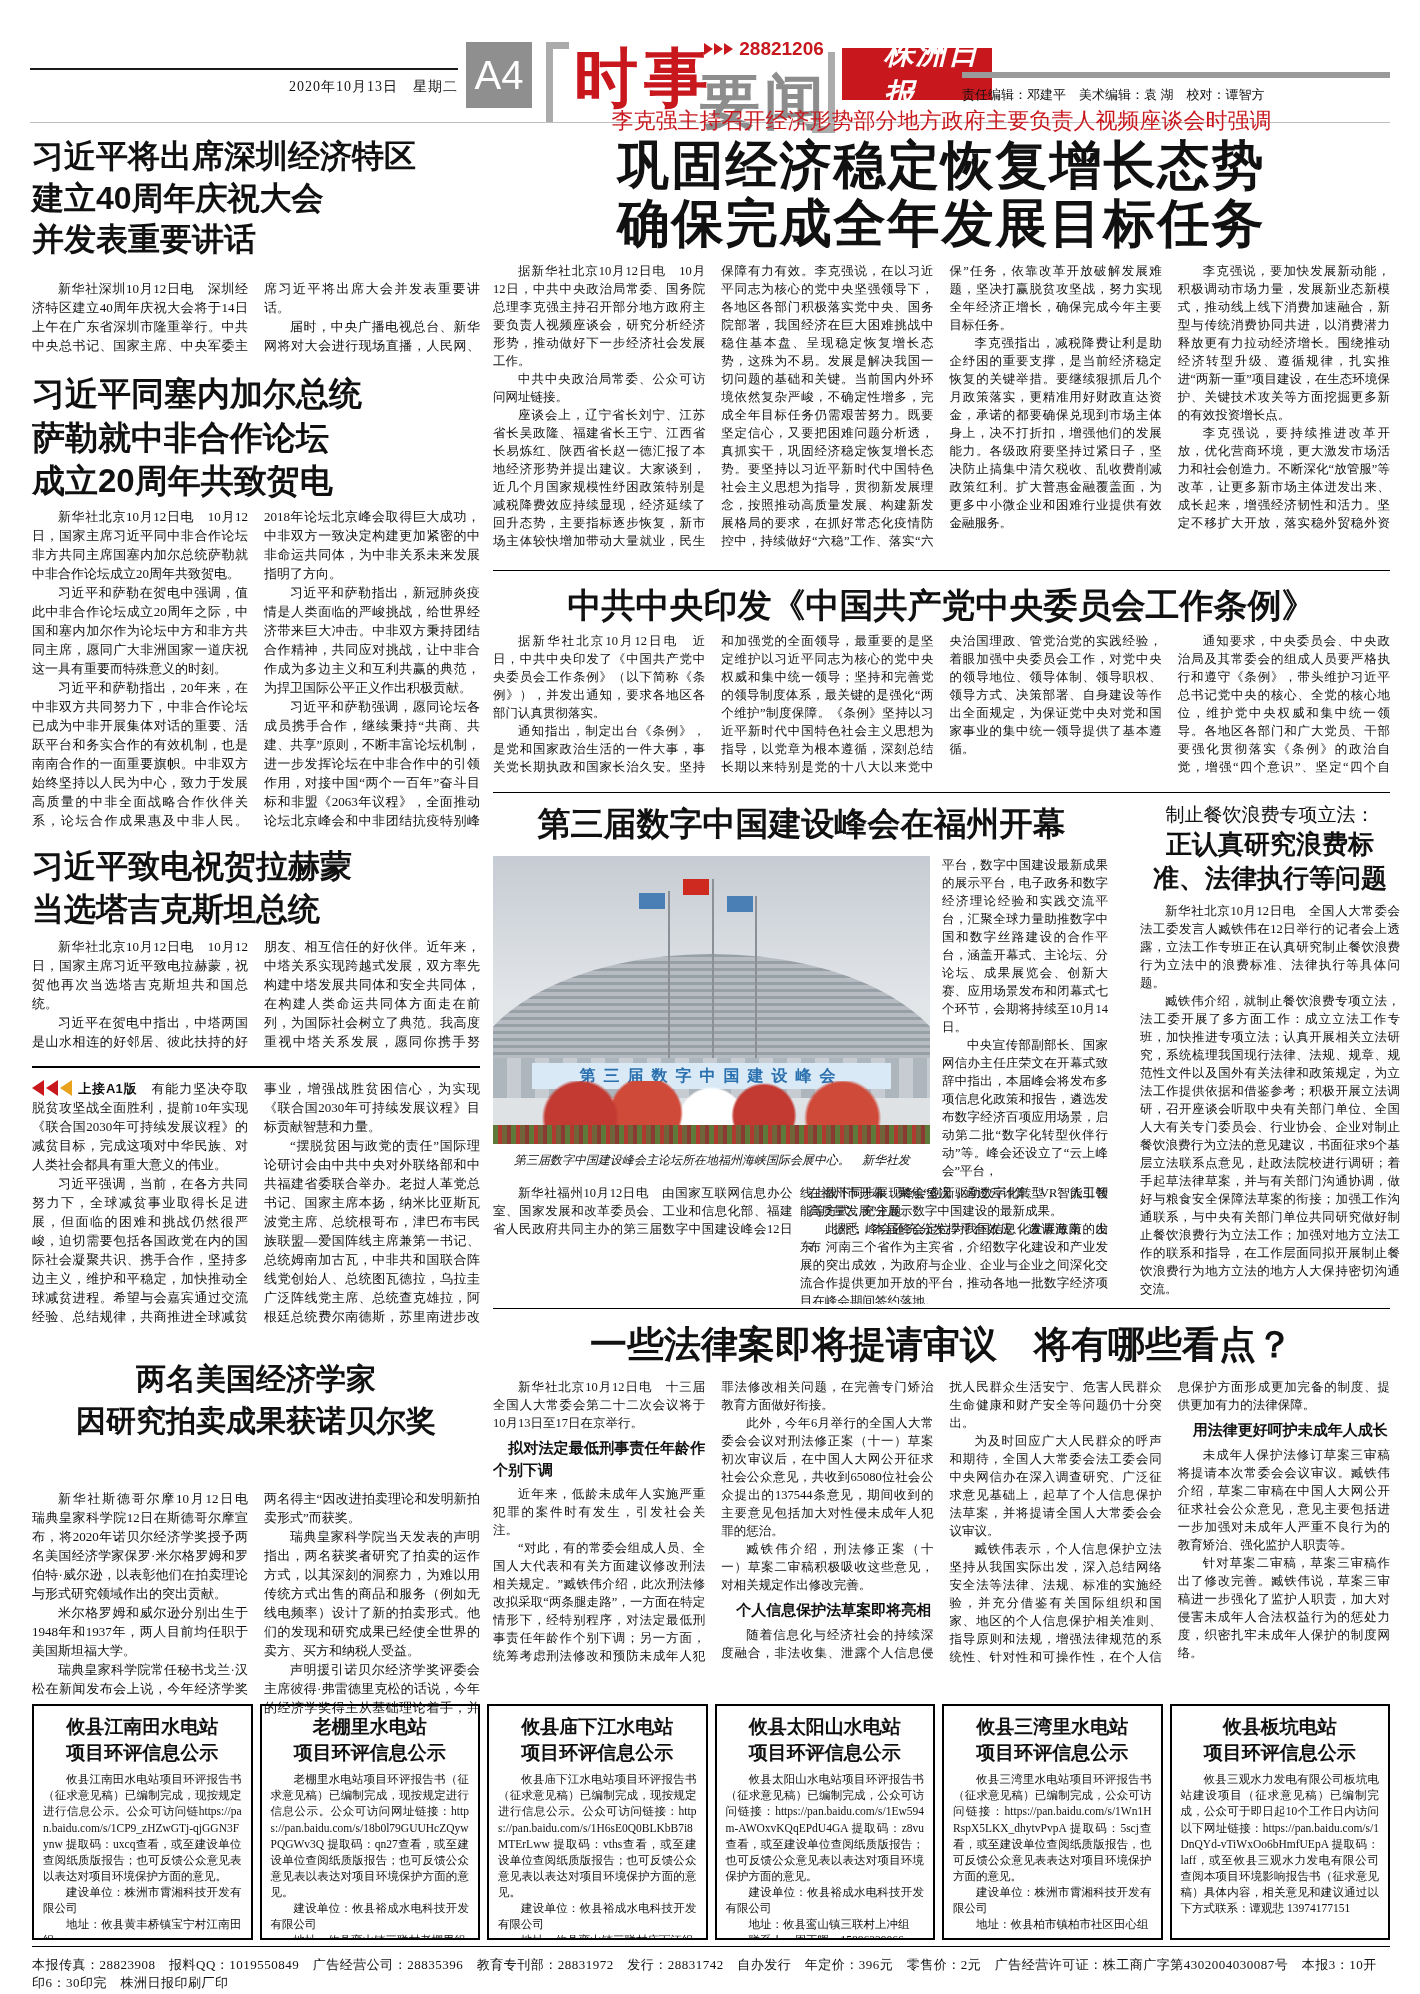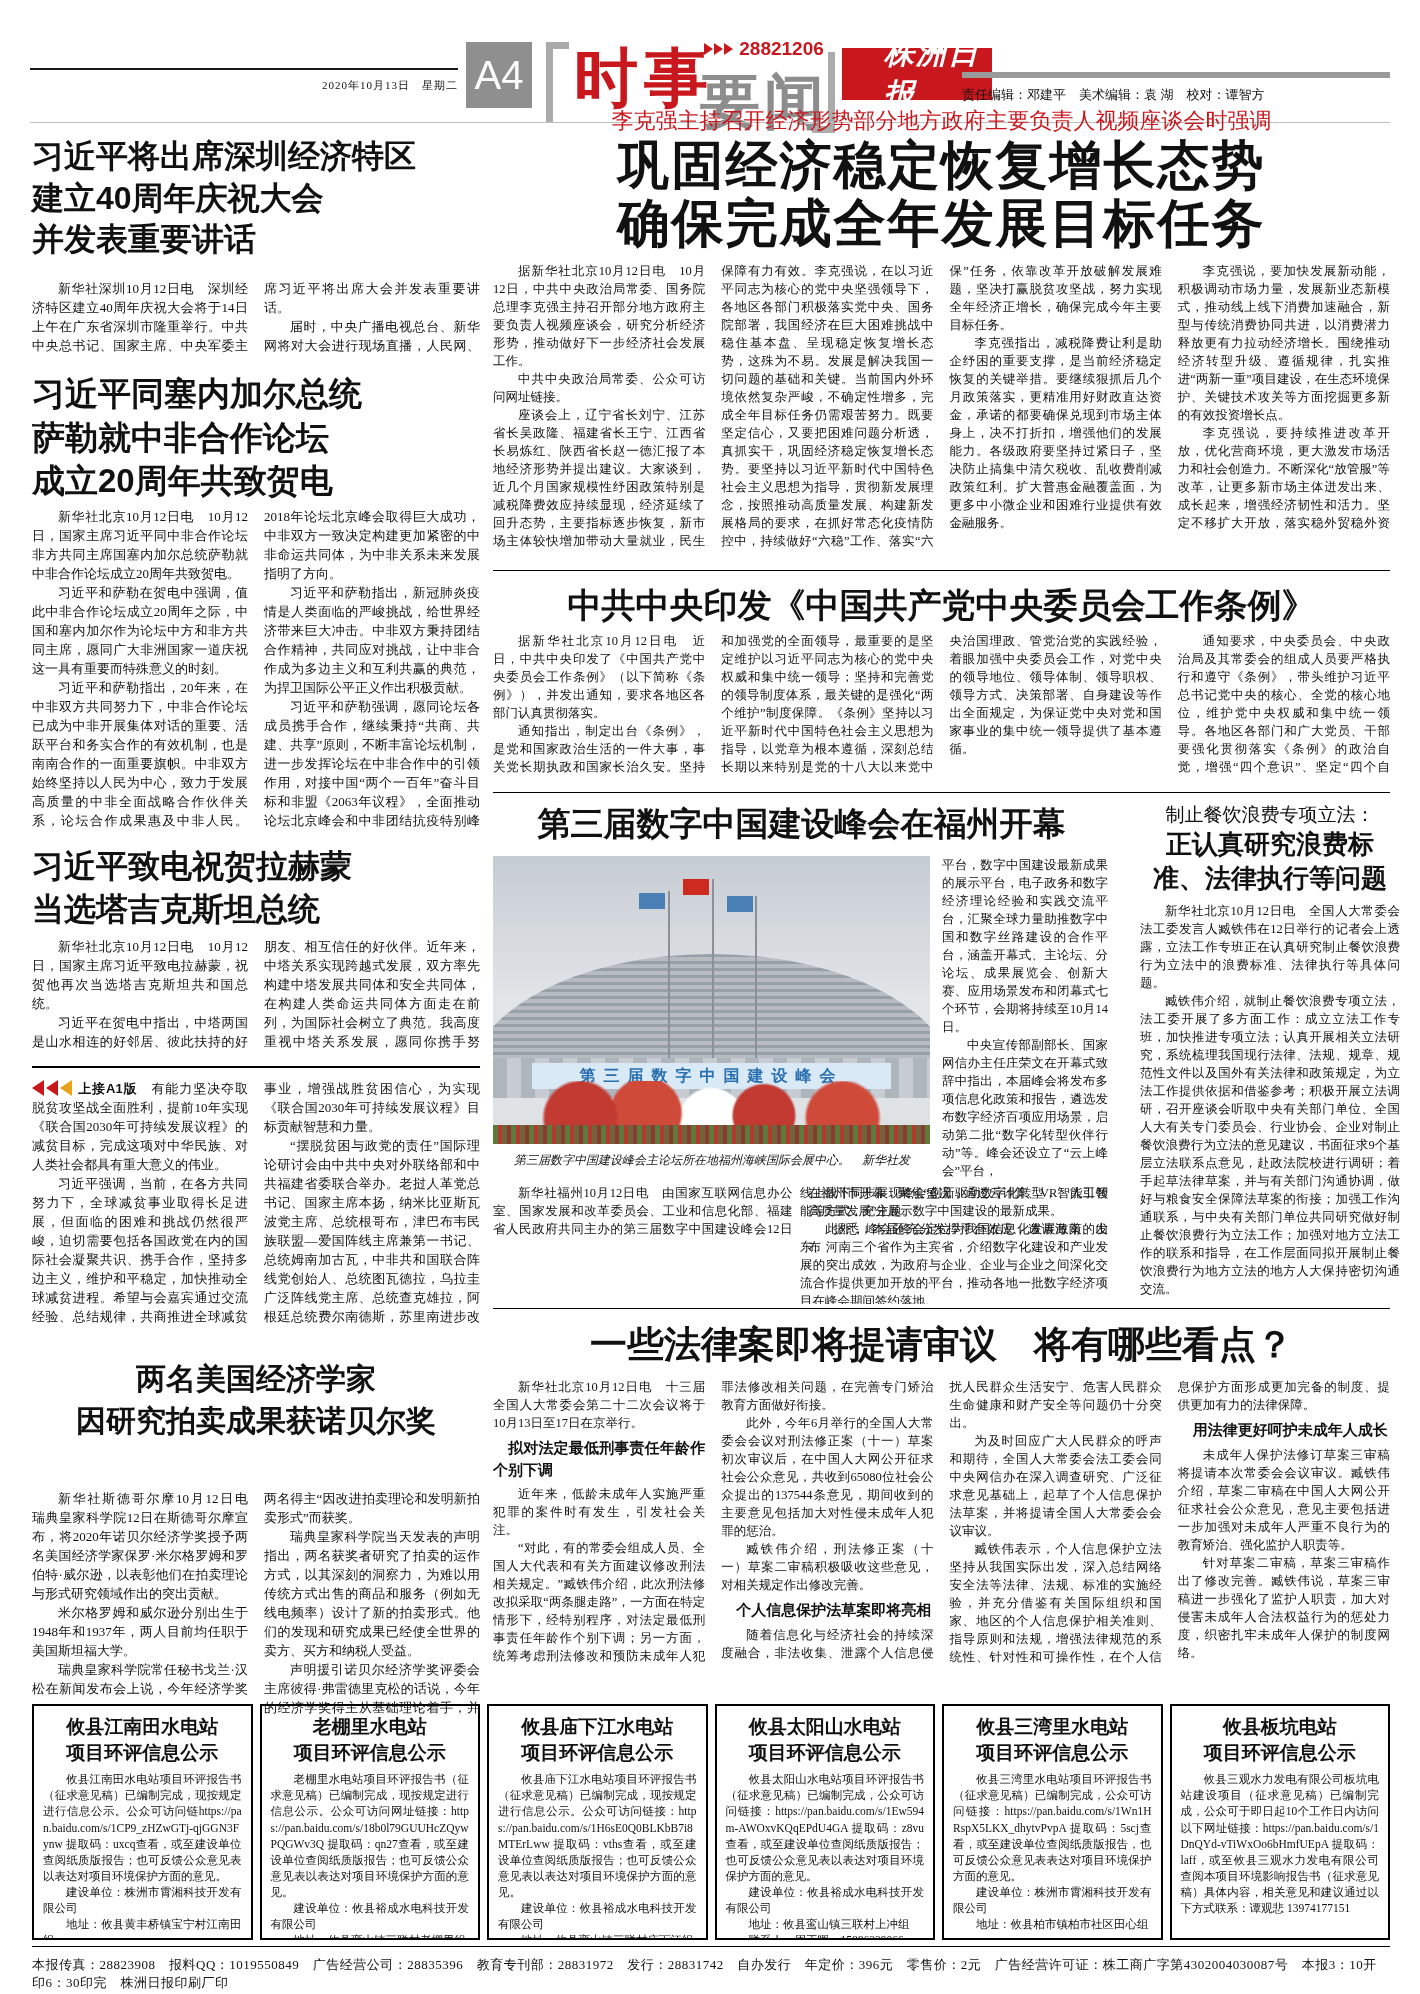--- a/index.html
+++ b/index.html
@@ -16,21 +16,21 @@
   .cols-4{column-count:4;column-gap:16px;}
   p.para{margin:0;text-indent:2em;}
   p.para.cont{text-indent:0;}
   h4.subhead{font-family:"Liberation Sans","DejaVu Sans",sans-serif;font-weight:bold;
              font-size:15px;margin:5px 0;text-indent:1em;}
   .rule{background:#000;height:1px;}
   .rule-gray{background:#bfbfbf;height:1px;}
 
   
   .date-line{background:#1a1a1a;height:2px;}
-  .date{font-size:11px;letter-spacing:1px;}
+  .date{font-size:14px;letter-spacing:1px;}
   .a4box{background:#8f8f8f;color:#fff;font-family:"Liberation Sans",sans-serif;
          font-size:40px;display:flex;align-items:center;justify-content:center;}
   .bracket-l{border-left:7px solid #ababab;border-top:7px solid #ababab;width:16px;height:74px;}
   .bracket-r{border-right:7px solid #ababab;border-bottom:7px solid #ababab;width:16px;height:74px;}
   .t-shishi{font-size:64px;letter-spacing:6px;line-height:1;}
   .t-yaowen{font-size:60px;letter-spacing:4px;line-height:1;color:#8d8d8d;}
   .hotline{font-family:"Liberation Sans",sans-serif;font-weight:bold;font-size:19px;}
   .tri-r{display:inline-block;width:0;height:0;border-left:9px solid currentColor;
          border-top:6px solid transparent;border-bottom:6px solid transparent;margin-right:1px;}
   .masthead{color:#fff;font-style:italic;font-weight:bold;font-size:30px;letter-spacing:2px;

